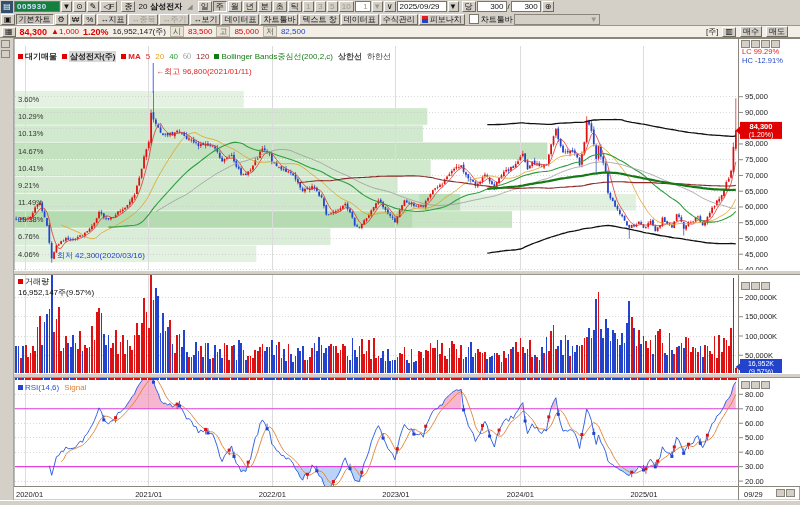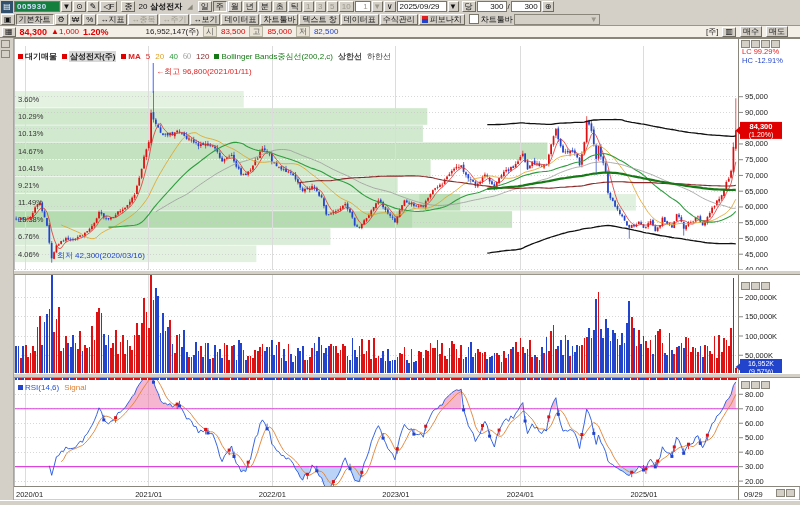--- a/index.html
+++ b/index.html
@@ -20,21 +20,21 @@
   .fld.num{justify-content:flex-end;}
   .code{background:#15803d;color:#cfe0ff;font-weight:bold;letter-spacing:.5px;}
   .dd{width:10px;}
   .logo{width:12px;height:12px;background:#31506e;color:#fff;display:inline-flex;align-items:center;
         justify-content:center;font-size:8px;}
   .grip{color:#8a867c;font-size:7px;}
   #quotebar{position:absolute;top:26px;left:0;width:800px;height:12px;background:#f4efe6;
             border-bottom:1px solid #8a867c;display:flex;align-items:center;gap:4px;padding:0 2px;
             box-sizing:border-box;z-index:5;}
   .qv{font-weight:bold;font-size:9px;}
-  .red{color:#e00000;} .blu{color:#2244cc;} .blk{color:#222;margin-left:33px;}
+  .red{color:#e00000;} .blu{color:#2244cc;} .blk{color:#222;}
   .chiplbl{background:#e9e4d6;border:1px solid #b8b4a4;padding:0 2px;height:9px;line-height:9px;color:#555;}
   #leftstrip{position:absolute;top:38px;left:0;width:14px;height:462px;background:#d4d0c8;
              border-right:1px solid #a8a49c;z-index:4;box-sizing:border-box;}
   .mini{position:absolute;width:9px;height:8px;background:#d4d0c8;border:1px solid #8a867c;
         box-sizing:border-box;z-index:6;}
   .minirow{position:absolute;display:flex;gap:1px;z-index:6;}
   .minirow .mini{position:static;}
   svg{position:absolute;top:0;left:0;z-index:1;}
   .legend{position:absolute;display:flex;align-items:center;gap:5px;z-index:4;white-space:nowrap;}
   .legend .sq{width:5px;height:5px;display:inline-block;margin-right:2px;}
@@ -1661,20 +1661,27 @@
         <span class="sq" style="background: rgb(21, 122, 21);"></span>
         <span style="color: rgb(21, 122, 21);">Bollinger Bands중심선(200,2,c)</span>
       </span>
       <span>
         <span style="color: rgb(68, 68, 68); font-weight: bold;">상한선</span>
       </span>
       <span>
         <span style="color: rgb(68, 68, 68);">하한선</span>
       </span>
     </div>
+  <div style="position:absolute;left:18px;top:276px;z-index:4">
+    <div style="display:flex;align-items:center">
+        <span class="sq" style="width:5px;height:5px;background:#e00000;display:inline-block;margin-right:2px"></span>
+      <span>거래량</span>
+      </div>
+    <div>16,952,147주(9.57%)</div>
+  </div>
   <div class="legend" style="left:18px;top:383px">
     <span>
         <span class="sq" style="background:#2244cc"></span>
       <span style="color:#2255dd">RSI(14,6)</span>
       </span>
     <span style="color:#e08030">Signal</span>
   </div>
 
   <div class="divider" style="top:270px"></div>
   <div class="divider" style="top:373px"></div>

